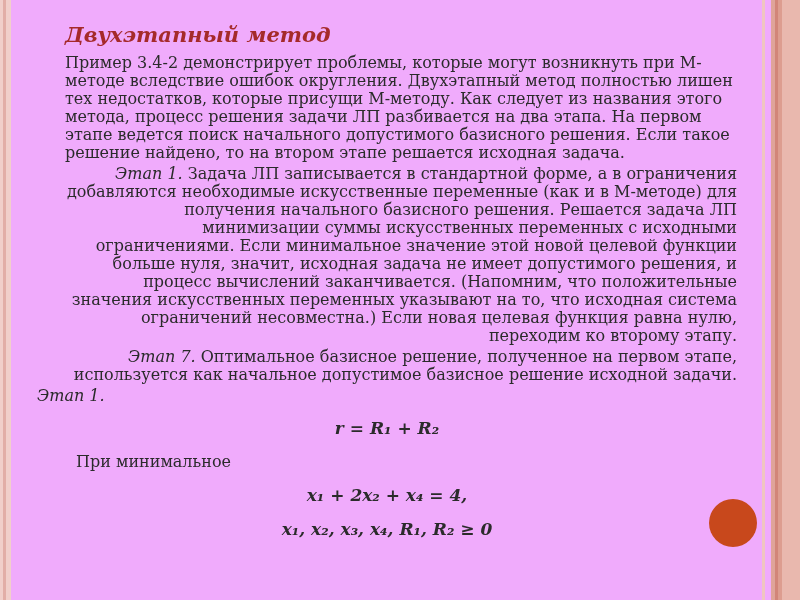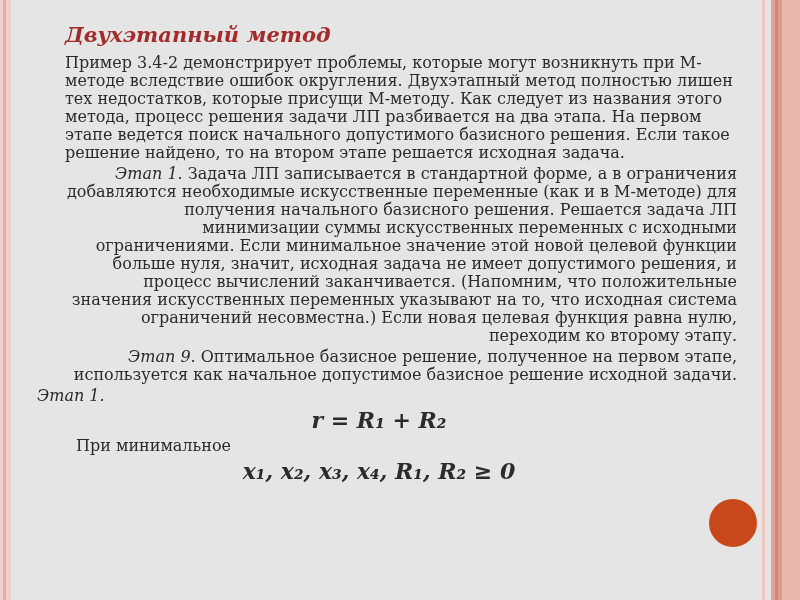--- a/index.html
+++ b/index.html
@@ -1,20 +1,20 @@
 <!DOCTYPE html>
 <html><head>
 <meta charset="utf-8">
 <style>
   html, body { margin: 0; padding: 0; background: #ffffff; }
   .slide {
     position: relative;
     width: 800px;
     height: 600px;
-    background: #e5e5e5;
+    background: #f0abfc;
     overflow: hidden;
     font-family: "DejaVu Serif", "Liberation Serif", serif;
     color: #2b2b2b;
   }
   .left-stripe {
     position: absolute; left: 0; top: 0; bottom: 0; width: 11px;
     background: linear-gradient(to right,
       #f1cfca 0px, #f1cfca 3px,
       #e2aea7 3px, #e2aea7 6px,
       #f1cfca 6px, #f1cfca 11px);
@@ -45,23 +45,23 @@
     color: #a52a2a; margin: 0 0 7px 28px; line-height: 25px;
   }
   .para { margin: 0 0 3px 0; }
   .indent { padding-left: 28px; }
   .hang { padding-left: 28px; text-indent: -28px; text-align: right; }
   .indent2 { padding-left: 39px; line-height: 21px; margin-bottom: 1px; }
   .lead { font-style: italic; }
   .bold { font-weight: bold; }
   .italic { font-style: italic; }
   .formula {
-    width: 676px; margin: 4px; text-align: center;
+    width: 676px; margin: 12px; text-align: center;
     font-weight: bold; font-style: italic;
-    font-size: 22px; line-height: 22px;
+    font-size: 17px; line-height: 22px;
   }
 </style>
 </head>
 <body>
 
 <div class="slide">
 
   <div class="left-stripe"></div>
 
   <div class="content">
@@ -69,34 +69,35 @@
     <h1 class="title">Двухэтапный метод</h1>
 
     <p class="para indent">Пример 3.4-2 демонстрирует проблемы, которые могут возникнуть при М-методе вследствие ошибок округления. Двухэтапный метод полностью лишен тех недостатков, которые присущи М-методу. Как следует из названия этого метода, процесс решения задачи ЛП разбивается на два этапа. На первом этапе ведется поиск начального допустимого базисного решения. Если такое решение найдено, то на втором этапе решается исходная задача.</p>
 
     <p class="para hang">
       <span class="lead">Этап 1.</span>
       <span>Задача ЛП записывается в стандартной форме, а в ограничения добавляются необходимые искусственные переменные (как и в М-методе) для получения начального базисного решения. Решается задача ЛП минимизации суммы искусственных переменных с исходными ограничениями. Если минимальное значение этой новой целевой функции больше нуля, значит, исходная задача не имеет допустимого решения, и процесс вычислений заканчивается. (Напомним, что положительные значения искусственных переменных указывают на то, что исходная система ограничений несовместна.) Если новая целевая функция равна нулю, переходим ко второму этапу.</span>
     </p>
 
     <p class="para hang">
-      <span class="lead">Этап 9.</span>
+      <span class="lead">Этап 7.</span>
       <span>Оптимальное базисное решение, полученное на первом этапе, используется как начальное допустимое базисное решение исходной задачи.</span>
     </p>
 
 
 
     <p class="para italic">Этап 1.</p>
 
 
     <p class="formula">r = R₁ + R₂</p>
 
     <p class="para indent2">При минимальное</p>
 
     <div>
+      <p class="formula">x₁ + 2x₂ + x₄ = 4,</p>
       <p class="formula">x₁, x₂, x₃, x₄, R₁, R₂ ≥ 0</p>
     </div>
 
   </div>
 
   <div class="accent-circle"></div>
   <div class="right-stripe-thin"></div>
   <div class="right-band"></div>
 
 </div>

